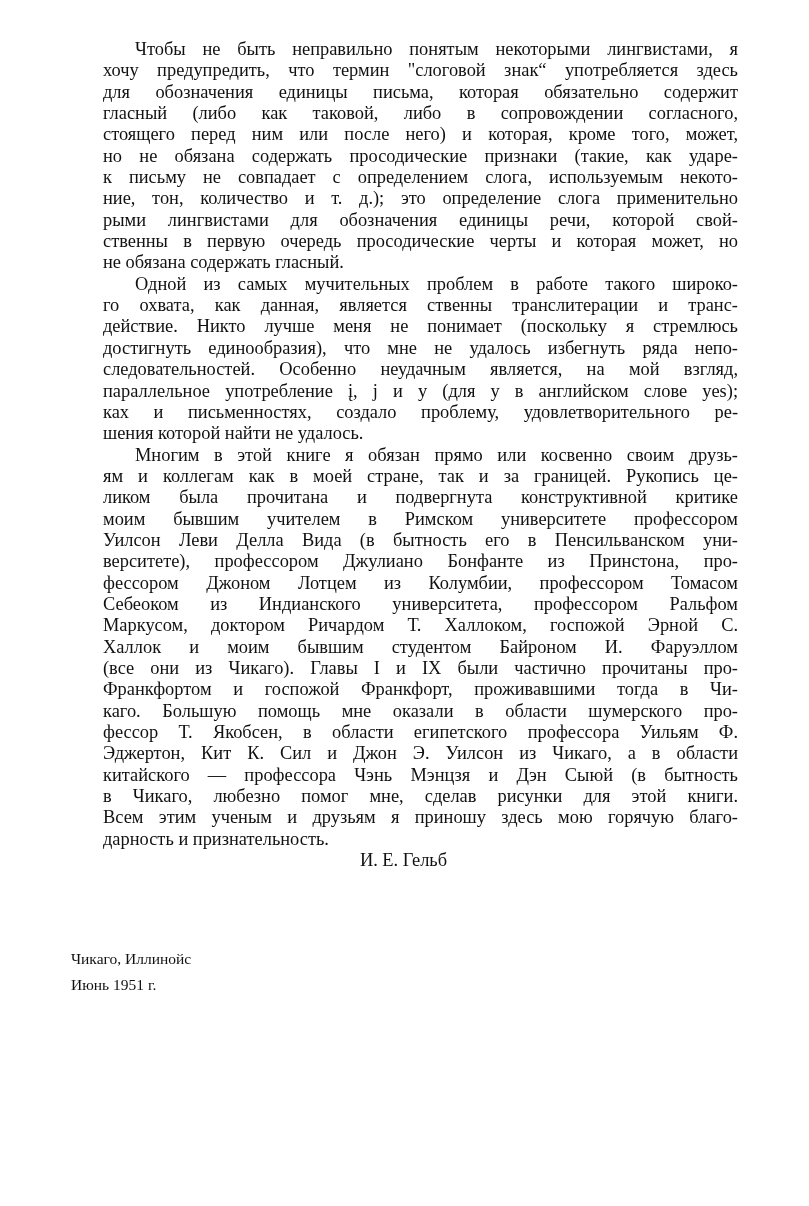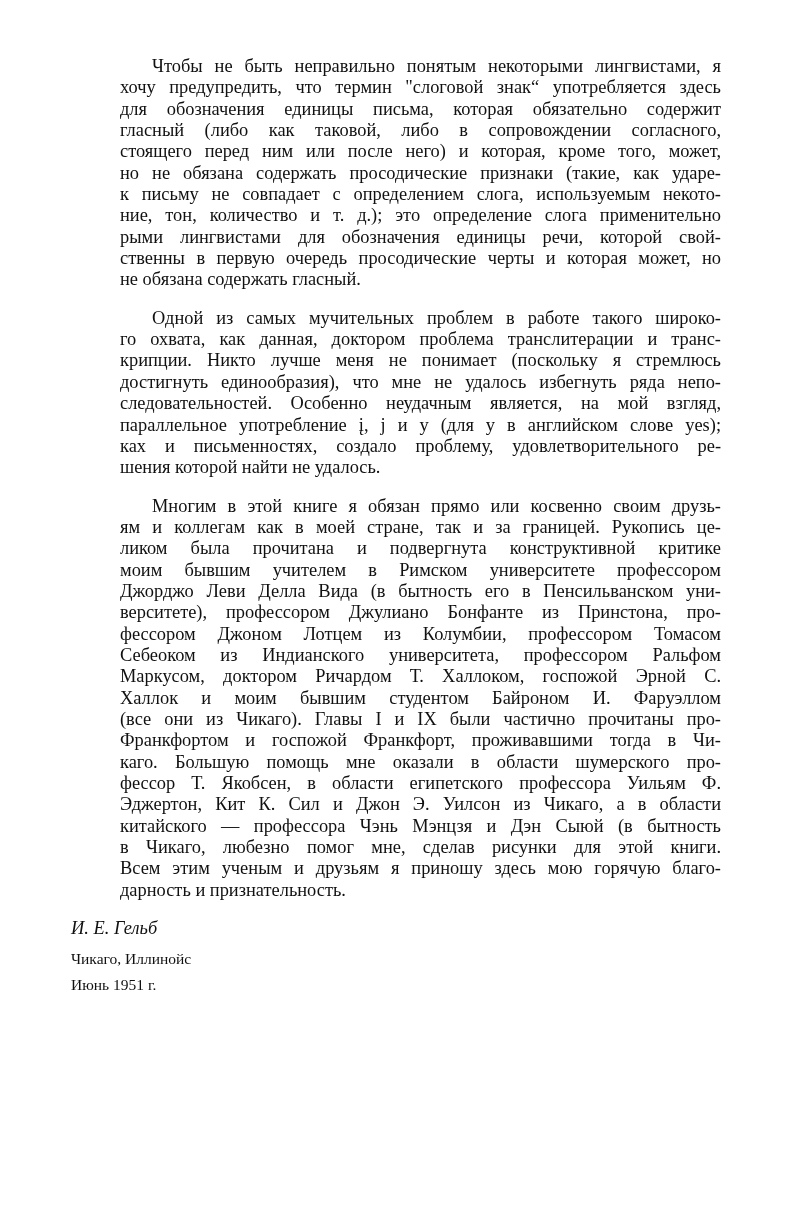--- a/index.html
+++ b/index.html
@@ -2,26 +2,26 @@
 <html><head>
 <meta charset="utf-8">
 <style>
   html, body { margin: 0; padding: 0; background: #ffffff; }
   body { width: 809px; height: 1206px; position: relative; overflow: hidden; }
   .page {
     position: absolute; left: 71px; top: 39px; width: 667px;
     font-family: "Liberation Serif", "DejaVu Serif", serif;
     font-size: 18.4px; line-height: 21.35px; color: #111111;
   }
-  .para { margin: 17px; text-align: justify; text-indent: 32px; }
+  .para { margin: 0; text-align: justify; text-indent: 32px; }
   .line { display: block; text-align: justify; text-align-last: justify; white-space: nowrap; }
   .line.last { text-align-last: left; }
   .line.indent { padding-left: 32px; }
   .signature {
-    text-align: left; font-style: italic; margin-top: 16px; padding-right: 2px;
+    text-align: center; margin-top: 0px; padding-right: 2px;
   }
   .place { position: absolute; left: 71px; top: 946px;
     font-family: "Liberation Serif", "DejaVu Serif", serif; font-size: 15.5px; line-height: 26px; color: #111; }
 </style>
 </head>
 <body>
 
 <div class="page">
   <div class="para">
     <span class="line indent">Чтобы не быть неправильно понятым некоторыми лингвистами, я</span>
@@ -31,34 +31,34 @@
     <span class="line">стоящего перед ним  или  после него) и которая, кроме того, может,</span>
     <span class="line">но не обязана содержать просодические признаки (такие, как ударе-</span>
     <span class="line">к письму не совпадает с  определением слога, используемым некото-</span>
     <span class="line">ние, тон, количество и т. д.); это определение слога применительно</span>
     <span class="line">рыми  лингвистами  для обозначения  единицы  речи,  которой  свой-</span>
     <span class="line">ственны в первую очередь просодические черты и которая может, но</span>
     <span class="line last">не обязана содержать  гласный.</span>
   </div>
   <div class="para">
     <span class="line indent">Одной из самых мучительных проблем в работе такого широко-</span>
-    <span class="line">го охвата, как данная, доктором проблема транслитерации и транс-</span>
-    <span class="line">крипции. Никто лучше меня не понимает (поскольку я стремлюсь</span>
+    <span class="line">го охвата, как данная, является ственны транслитерации и транс-</span>
+    <span class="line">действие. Никто лучше меня не понимает (поскольку я стремлюсь</span>
     <span class="line">достигнуть единообразия), что мне не удалось избегнуть ряда непо-</span>
     <span class="line">следовательностей. Особенно неудачным является, на мой взгляд,</span>
     <span class="line">параллельное употребление į, j и y (для y в английском слове yes);</span>
     <span class="line">ках и письменностях, создало проблему, удовлетворительного ре-</span>
     <span class="line last">шения  которой  найти  не  удалось.</span>
   </div>
   <div class="para">
     <span class="line indent">Многим в этой книге я обязан прямо или косвенно своим друзь-</span>
     <span class="line">ям и коллегам как в моей стране, так и за границей. Рукопись це-</span>
     <span class="line">ликом  была  прочитана  и  подвергнута  конструктивной  критике</span>
     <span class="line">моим   бывшим   учителем   в   Римском   университете   профессором</span>
-    <span class="line">Джорджо Леви Делла Вида (в бытность его в Пенсильванском уни-</span>
+    <span class="line">Уилсон Леви Делла Вида (в бытность его в Пенсильванском уни-</span>
     <span class="line">верситете),  профессором  Джулиано  Бонфанте  из  Принстона,  про-</span>
     <span class="line">фессором  Джоном  Лотцем  из  Колумбии,  профессором  Томасом</span>
     <span class="line">Себеоком  из  Индианского  университета,  профессором  Ральфом</span>
     <span class="line">Маркусом,  доктором  Ричардом  Т. Халлоком,  госпожой  Эрной  С.</span>
     <span class="line">Халлок  и   моим  бывшим   студентом   Байроном   И.  Фаруэллом</span>
     <span class="line">(все они из Чикаго). Главы I и IX были частично прочитаны про-</span>
     <span class="line">Франкфортом и госпожой Франкфорт, проживавшими тогда в Чи-</span>
     <span class="line">каго.  Большую  помощь  мне  оказали  в  области  шумерского  про-</span>
     <span class="line">фессор Т. Якобсен, в области египетского профессора Уильям Ф.</span>
     <span class="line">Эджертон,  Кит К. Сил  и  Джон Э. Уилсон  из  Чикаго,  а  в  области</span>

